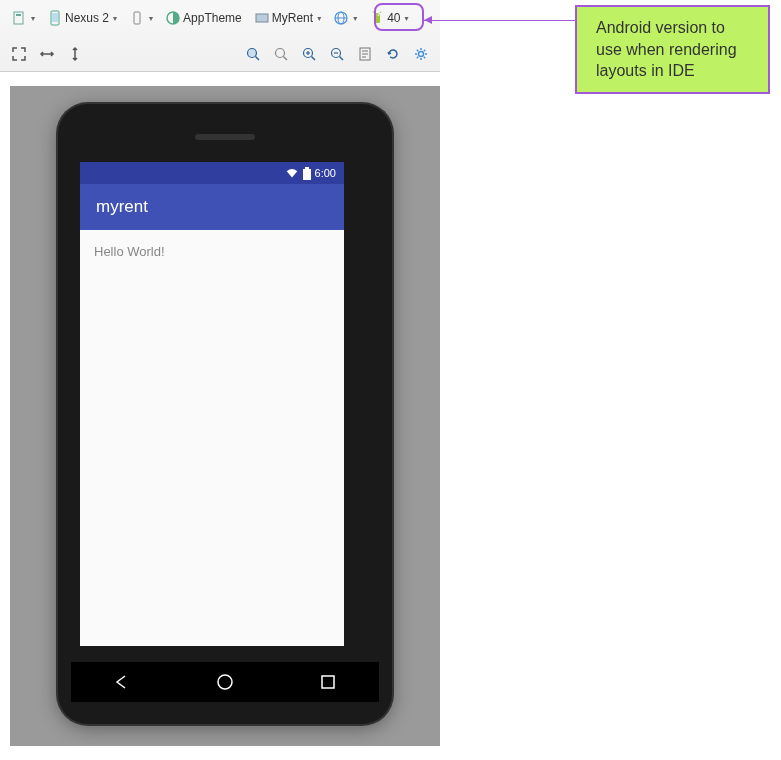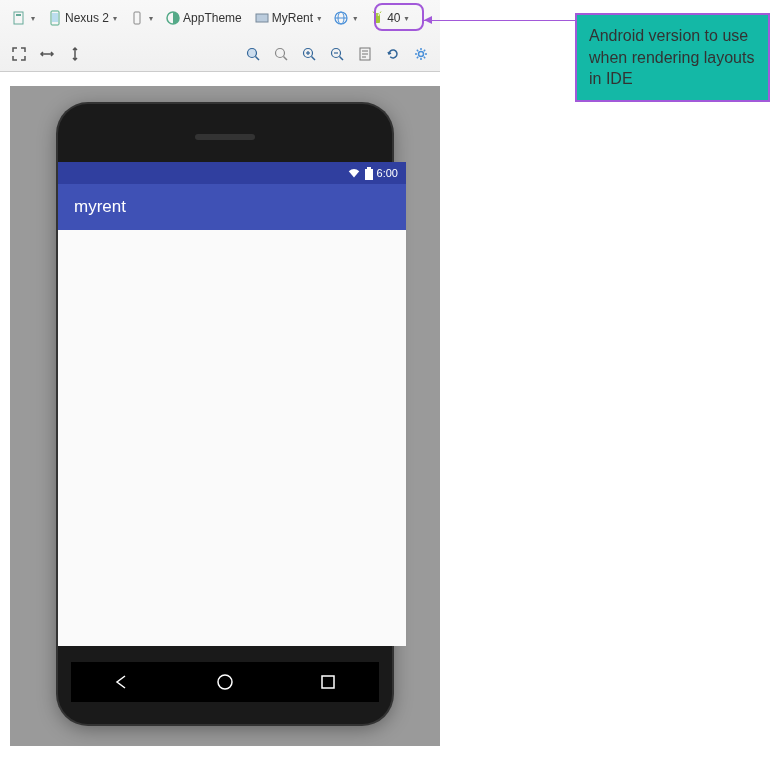--- a/index.html
+++ b/index.html
@@ -73,26 +73,25 @@
       z-index: 10;
     }
     
     
     .callout {
       position: absolute;
       left: 575px;
       top: 5px;
       width: 195px;
       border: 2px solid #a259d9;
-      padding: 10px 12px;
+      padding: 10px 19px;
       font-size: 16px;
       line-height: 1.35;
       color: #333;
-      background: #14b8a6;
-      margin-top: 8px;
+      background: #bef264;
     }
     .callout-line {
       position: absolute;
       top: 20px;
       left: 424px;
       width: 151px;
       height: 1px;
       background: #a259d9;
     }
     .callout-arrow {
@@ -132,23 +131,23 @@
       top: 30px;
       left: 50%;
       transform: translateX(-50%);
       width: 60px;
       height: 6px;
       background: #333;
       border-radius: 3px;
     }
     .phone-screen {
       position: absolute;
-      left: 0;
+      left: 22px;
       top: 58px;
-      width: 348px;
+      width: 264px;
       height: 484px;
       background: #fafafa;
       overflow: hidden;
     }
     .status-bar {
       height: 22px;
       background: #303F9F;
       display: flex;
       justify-content: flex-end;
       align-items: center;
@@ -387,20 +386,23 @@
           <svg width="8" height="13" viewBox="0 0 8 13">
               <rect x="0" y="2" width="8" height="11" fill="#fff"></rect>
               <rect x="2" y="0" width="4" height="2" fill="#fff"></rect>
             </svg>
         </span>
         <span>6:00</span>
       </div>
       <div class="app-bar">
         <span>myrent</span>
       </div>
+      <div class="app-content">
+        <span>Hello World!</span>
+      </div>
     </div>
     <div class="nav-bar">
       <div class="nav-btn">
         <svg width="20" height="20" viewBox="0 0 20 20">
             <path d="M13 4 L5 10 L13 16" fill="none" stroke="#fff" stroke-width="1.5"></path>
           </svg>
       </div>
       <div class="nav-btn">
         <svg width="20" height="20" viewBox="0 0 20 20">
             <circle cx="10" cy="10" r="7" fill="none" stroke="#fff" stroke-width="1.5"></circle>

